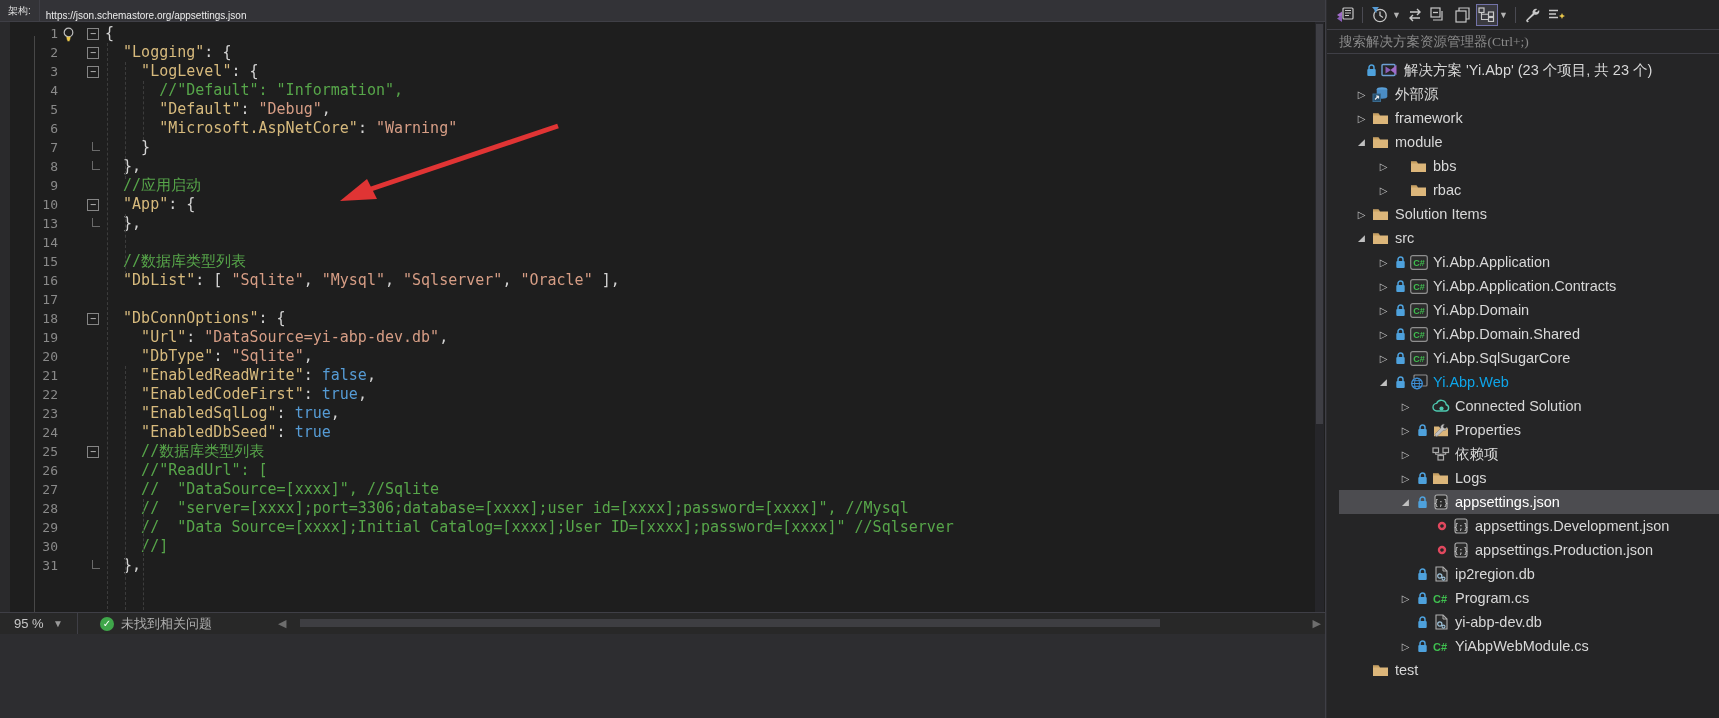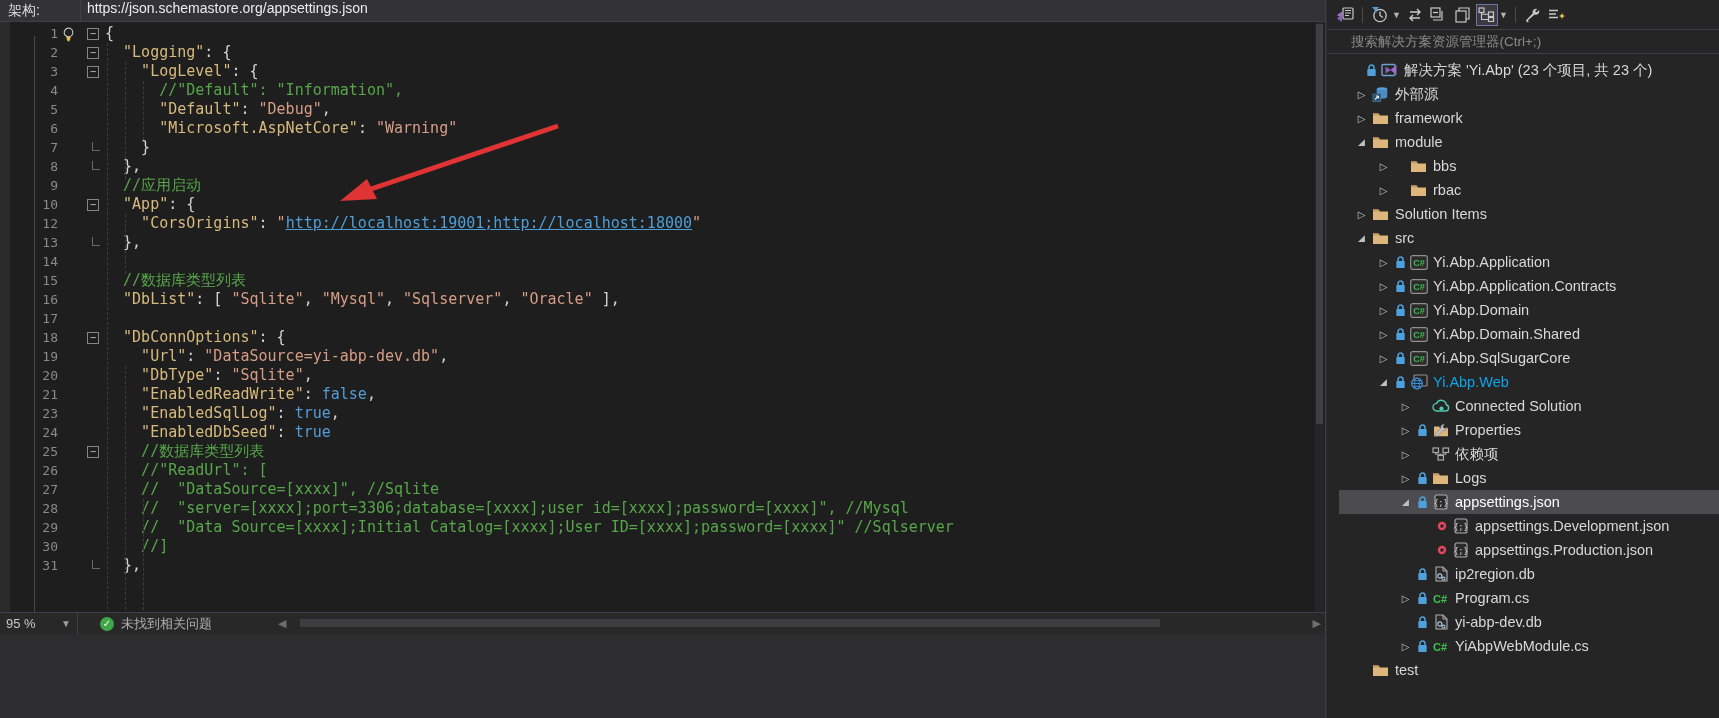--- a/index.html
+++ b/index.html
@@ -1,24 +1,24 @@
 <!DOCTYPE html>
 <html><head>
 <meta charset="utf-8">
 <style>
   html,body{margin:0;padding:0;background:#2d2d30;}
   #window{position:relative;width:1719px;height:718px;background:#2d2d30;overflow:hidden;
           font-family:"Liberation Sans",sans-serif;color:#d4d4d4;}
   
   #editor-pane{position:absolute;left:0;top:0;width:1325px;height:633px;background:#1e1e1e;}
   #schema-bar{position:absolute;left:0;top:0;width:100%;height:21px;background:#333337;
-              border-bottom:1px solid #3f3f46;display:flex;align-items:center;font-size:14px;}
+              border-bottom:1px solid #3f3f46;display:flex;align-items:center;font-size:10px;}
   #schema-label{color:#dcdcdc;padding:0 8px;}
-  #schema-combo{flex:1;height:100%;display:flex;align-items:flex-start;background:#333337;
-                border-left:1px solid #3f3f46;padding-left:6px;color:#ececec;margin-left:32px;}
+  #schema-combo{flex:1;height:100%;display:flex;align-items:flex-end;background:#333337;
+                border-left:1px solid #3f3f46;padding-left:6px;color:#ececec;}
   #code-area{position:absolute;left:0;top:22px;width:100%;height:590px;background:#1e1e1e;overflow:hidden;}
   #breakpoint-margin{position:absolute;left:0;top:0;width:10px;height:100%;background:#2a2a2c;}
   .cl{position:relative;display:flex;height:19px;line-height:19px;white-space:pre;
       font-family:"DejaVu Sans Mono",monospace;font-size:15px;}
   .ln{display:inline-block;width:58px;text-align:right;color:#8a8a8a;font-size:13px;
       font-family:"DejaVu Sans Mono",monospace;flex:none;}
   .fold{display:inline-block;width:47px;flex:none;position:relative;}
   .fbox{position:absolute;left:29px;top:4px;width:10px;height:10px;border:1px solid #858585;
         background:#1e1e1e;color:#c8c8c8;font-size:10px;line-height:9px;text-align:center;z-index:3;}
   .ftick{position:absolute;left:34px;top:4px;width:7px;height:8px;
@@ -29,21 +29,21 @@
   .tk-u{color:#4e9fd8;text-decoration:underline;}
   .guide{position:absolute;width:0;border-left:1px dashed #3c3c3c;z-index:1;}
   #fold-line{position:absolute;left:34px;width:0;border-left:1px solid #484848;z-index:2;}
   #lightbulb{position:absolute;left:62px;top:5px;z-index:4;}
   #v-scrollbar{position:absolute;right:1px;top:0;width:9px;height:100%;background:#26262a;}
   #v-thumb{position:absolute;left:1px;top:2px;width:7px;height:400px;background:#3e3e44;}
   
   #editor-statusbar{position:absolute;left:0;top:612px;width:100%;height:21px;background:#282828;
                     border-top:1px solid #3f3f46;display:flex;align-items:center;font-size:13px;}
   #zoom-control{width:78px;height:100%;display:flex;align-items:center;justify-content:space-between;
-                padding:0 6px;box-sizing:border-box;border-right:1px solid #3f3f46;color:#c8c8c8;}
+                padding:0 14px;box-sizing:border-box;border-right:1px solid #3f3f46;color:#c8c8c8;}
   #zoom-caret{color:#9a9a9a;font-size:10px;}
   #health-indicator{display:flex;align-items:center;margin-left:22px;color:#b0b0b0;}
   #health-check{width:14px;height:14px;border-radius:50%;background:#3fa64a;color:#fff;font-size:10px;
                 line-height:14px;text-align:center;margin-right:7px;}
   #h-scrollbar{position:absolute;left:278px;right:4px;top:1px;height:19px;}
   .sb-arrow{position:absolute;top:2px;color:#6e6e6e;font-size:11px;line-height:15px;}
   #h-thumb{position:absolute;left:22px;top:5px;width:860px;height:8px;background:#3e3e42;}
   
   #immediate-pane{position:absolute;left:0;top:639px;width:1325px;height:79px;background:#1e1e1e;
                   border-top:1px solid #3f3f46;}
@@ -54,22 +54,22 @@
   #se-toolbar{position:absolute;left:0;top:0;width:100%;height:29px;display:flex;align-items:center;
               padding-left:6px;box-sizing:border-box;}
   .tb-icon{width:22px;height:22px;display:flex;align-items:center;justify-content:center;margin:0 1px;
            box-sizing:border-box;}
   .tb-icon.selected{border:1px solid #7272a8;background:#3a3a40;}
   .tb-divider{width:1px;height:16px;background:#4a4a52;margin:0 5px;}
   .tb-caret{color:#b4b4b4;font-size:9px;margin:0 2px 0 0;}
   #se-search{position:absolute;left:0;top:29px;width:100%;height:25px;box-sizing:border-box;
              background:#252526;border-top:1px solid #3f3f46;border-bottom:1px solid #3f3f46;}
   #se-search input{width:100%;height:100%;background:transparent;border:none;outline:none;
-                   color:#c8c8c8;font-size:13.5px;padding:0 24px;box-sizing:border-box;
-                   font-family:Liberation Sans, sans-serif;}
+                   color:#c8c8c8;font-size:13.5px;padding:0 12px;box-sizing:border-box;
+                   font-family:Liberation Serif, serif;}
   #se-search input::placeholder{color:#8a8a8a;}
   #se-tree{position:absolute;left:0;top:58px;width:100%;}
   .trow{position:relative;height:24px;display:flex;align-items:center;font-size:14.5px;color:#d8d8d8;margin-left:12px;}
   .trow.selected{background:#4c4c50;color:#ffffff;}
   .slot{flex:none;display:flex;align-items:center;justify-content:center;}
   .exp{width:17px;color:#c0c0c0;font-size:10px;}
   .exp.open{font-size:9px;}
   .lockslot{width:16px;}
   .iconslot{width:21px;}
   .labelslot{margin-left:4px;white-space:nowrap;}
@@ -96,30 +96,30 @@
           <div class="cl"><span class="ln">1</span><span class="fold"><span class="fbox">−</span></span><span class="ct"><span class="tk-p">{</span></span></div>
           <div class="cl"><span class="ln">2</span><span class="fold"><span class="fbox">−</span></span><span class="ct"><span class="tk-k">  "Logging"</span><span class="tk-p">: {</span></span></div>
           <div class="cl"><span class="ln">3</span><span class="fold"><span class="fbox">−</span></span><span class="ct"><span class="tk-k">    "LogLevel"</span><span class="tk-p">: {</span></span></div>
           <div class="cl"><span class="ln">4</span><span class="fold"></span><span class="ct"><span class="tk-c">      //"Default": "Information",</span></span></div>
           <div class="cl"><span class="ln">5</span><span class="fold"></span><span class="ct"><span class="tk-k">      "Default"</span><span class="tk-p">: </span><span class="tk-s">"Debug"</span><span class="tk-p">,</span></span></div>
           <div class="cl"><span class="ln">6</span><span class="fold"></span><span class="ct"><span class="tk-k">      "Microsoft.AspNetCore"</span><span class="tk-p">: </span><span class="tk-s">"Warning"</span></span></div>
           <div class="cl"><span class="ln">7</span><span class="fold"><span class="ftick"></span></span><span class="ct"><span class="tk-p">    }</span></span></div>
           <div class="cl"><span class="ln">8</span><span class="fold"><span class="ftick"></span></span><span class="ct"><span class="tk-p">  },</span></span></div>
           <div class="cl"><span class="ln">9</span><span class="fold"></span><span class="ct"><span class="tk-c">  //应用启动</span></span></div>
           <div class="cl"><span class="ln">10</span><span class="fold"><span class="fbox">−</span></span><span class="ct"><span class="tk-k">  "App"</span><span class="tk-p">: {</span></span></div>
-          <div class="cl"><span class="ln">12</span><span class="fold"></span><span class="ct"><span class="tk-k">    "CorsOrigins"</span><span class="tk-p">: </span><span class="tk-s">"</span><span class="tk-u">http://localhost:19001;http://localhost:18000</span><span class="tk-s">"</span></span></div>
           <div class="cl"><span class="ln">13</span><span class="fold"><span class="ftick"></span></span><span class="ct"><span class="tk-p">  },</span></span></div>
           <div class="cl"><span class="ln">14</span><span class="fold"></span><span class="ct"></span></div>
           <div class="cl"><span class="ln">15</span><span class="fold"></span><span class="ct"><span class="tk-c">  //数据库类型列表</span></span></div>
           <div class="cl"><span class="ln">16</span><span class="fold"></span><span class="ct"><span class="tk-k">  "DbList"</span><span class="tk-p">: [ </span><span class="tk-s">"Sqlite"</span><span class="tk-p">, </span><span class="tk-s">"Mysql"</span><span class="tk-p">, </span><span class="tk-s">"Sqlserver"</span><span class="tk-p">, </span><span class="tk-s">"Oracle"</span><span class="tk-p"> ],</span></span></div>
           <div class="cl"><span class="ln">17</span><span class="fold"></span><span class="ct"></span></div>
           <div class="cl"><span class="ln">18</span><span class="fold"><span class="fbox">−</span></span><span class="ct"><span class="tk-k">  "DbConnOptions"</span><span class="tk-p">: {</span></span></div>
           <div class="cl"><span class="ln">19</span><span class="fold"></span><span class="ct"><span class="tk-k">    "Url"</span><span class="tk-p">: </span><span class="tk-s">"DataSource=yi-abp-dev.db"</span><span class="tk-p">,</span></span></div>
           <div class="cl"><span class="ln">20</span><span class="fold"></span><span class="ct"><span class="tk-k">    "DbType"</span><span class="tk-p">: </span><span class="tk-s">"Sqlite"</span><span class="tk-p">,</span></span></div>
           <div class="cl"><span class="ln">21</span><span class="fold"></span><span class="ct"><span class="tk-k">    "EnabledReadWrite"</span><span class="tk-p">: </span><span class="tk-b">false</span><span class="tk-p">,</span></span></div>
+          <div class="cl"><span class="ln">22</span><span class="fold"></span><span class="ct"><span class="tk-k">    "EnabledCodeFirst"</span><span class="tk-p">: </span><span class="tk-b">true</span><span class="tk-p">,</span></span></div>
           <div class="cl"><span class="ln">23</span><span class="fold"></span><span class="ct"><span class="tk-k">    "EnabledSqlLog"</span><span class="tk-p">: </span><span class="tk-b">true</span><span class="tk-p">,</span></span></div>
           <div class="cl"><span class="ln">24</span><span class="fold"></span><span class="ct"><span class="tk-k">    "EnabledDbSeed"</span><span class="tk-p">: </span><span class="tk-b">true</span></span></div>
           <div class="cl"><span class="ln">25</span><span class="fold"><span class="fbox">−</span></span><span class="ct"><span class="tk-c">    //数据库类型列表</span></span></div>
           <div class="cl"><span class="ln">26</span><span class="fold"></span><span class="ct"><span class="tk-c">    //"ReadUrl": [</span></span></div>
           <div class="cl"><span class="ln">27</span><span class="fold"></span><span class="ct"><span class="tk-c">    //  "DataSource=[xxxx]", //Sqlite</span></span></div>
           <div class="cl"><span class="ln">28</span><span class="fold"></span><span class="ct"><span class="tk-c">    //  "server=[xxxx];port=3306;database=[xxxx];user id=[xxxx];password=[xxxx]", //Mysql</span></span></div>
           <div class="cl"><span class="ln">29</span><span class="fold"></span><span class="ct"><span class="tk-c">    //  "Data Source=[xxxx];Initial Catalog=[xxxx];User ID=[xxxx];password=[xxxx]" //Sqlserver</span></span></div>
           <div class="cl"><span class="ln">30</span><span class="fold"></span><span class="ct"><span class="tk-c">    //]</span></span></div>
           <div class="cl"><span class="ln">31</span><span class="fold"><span class="ftick"></span></span><span class="ct"><span class="tk-p">  },</span></span></div>
         </div>

